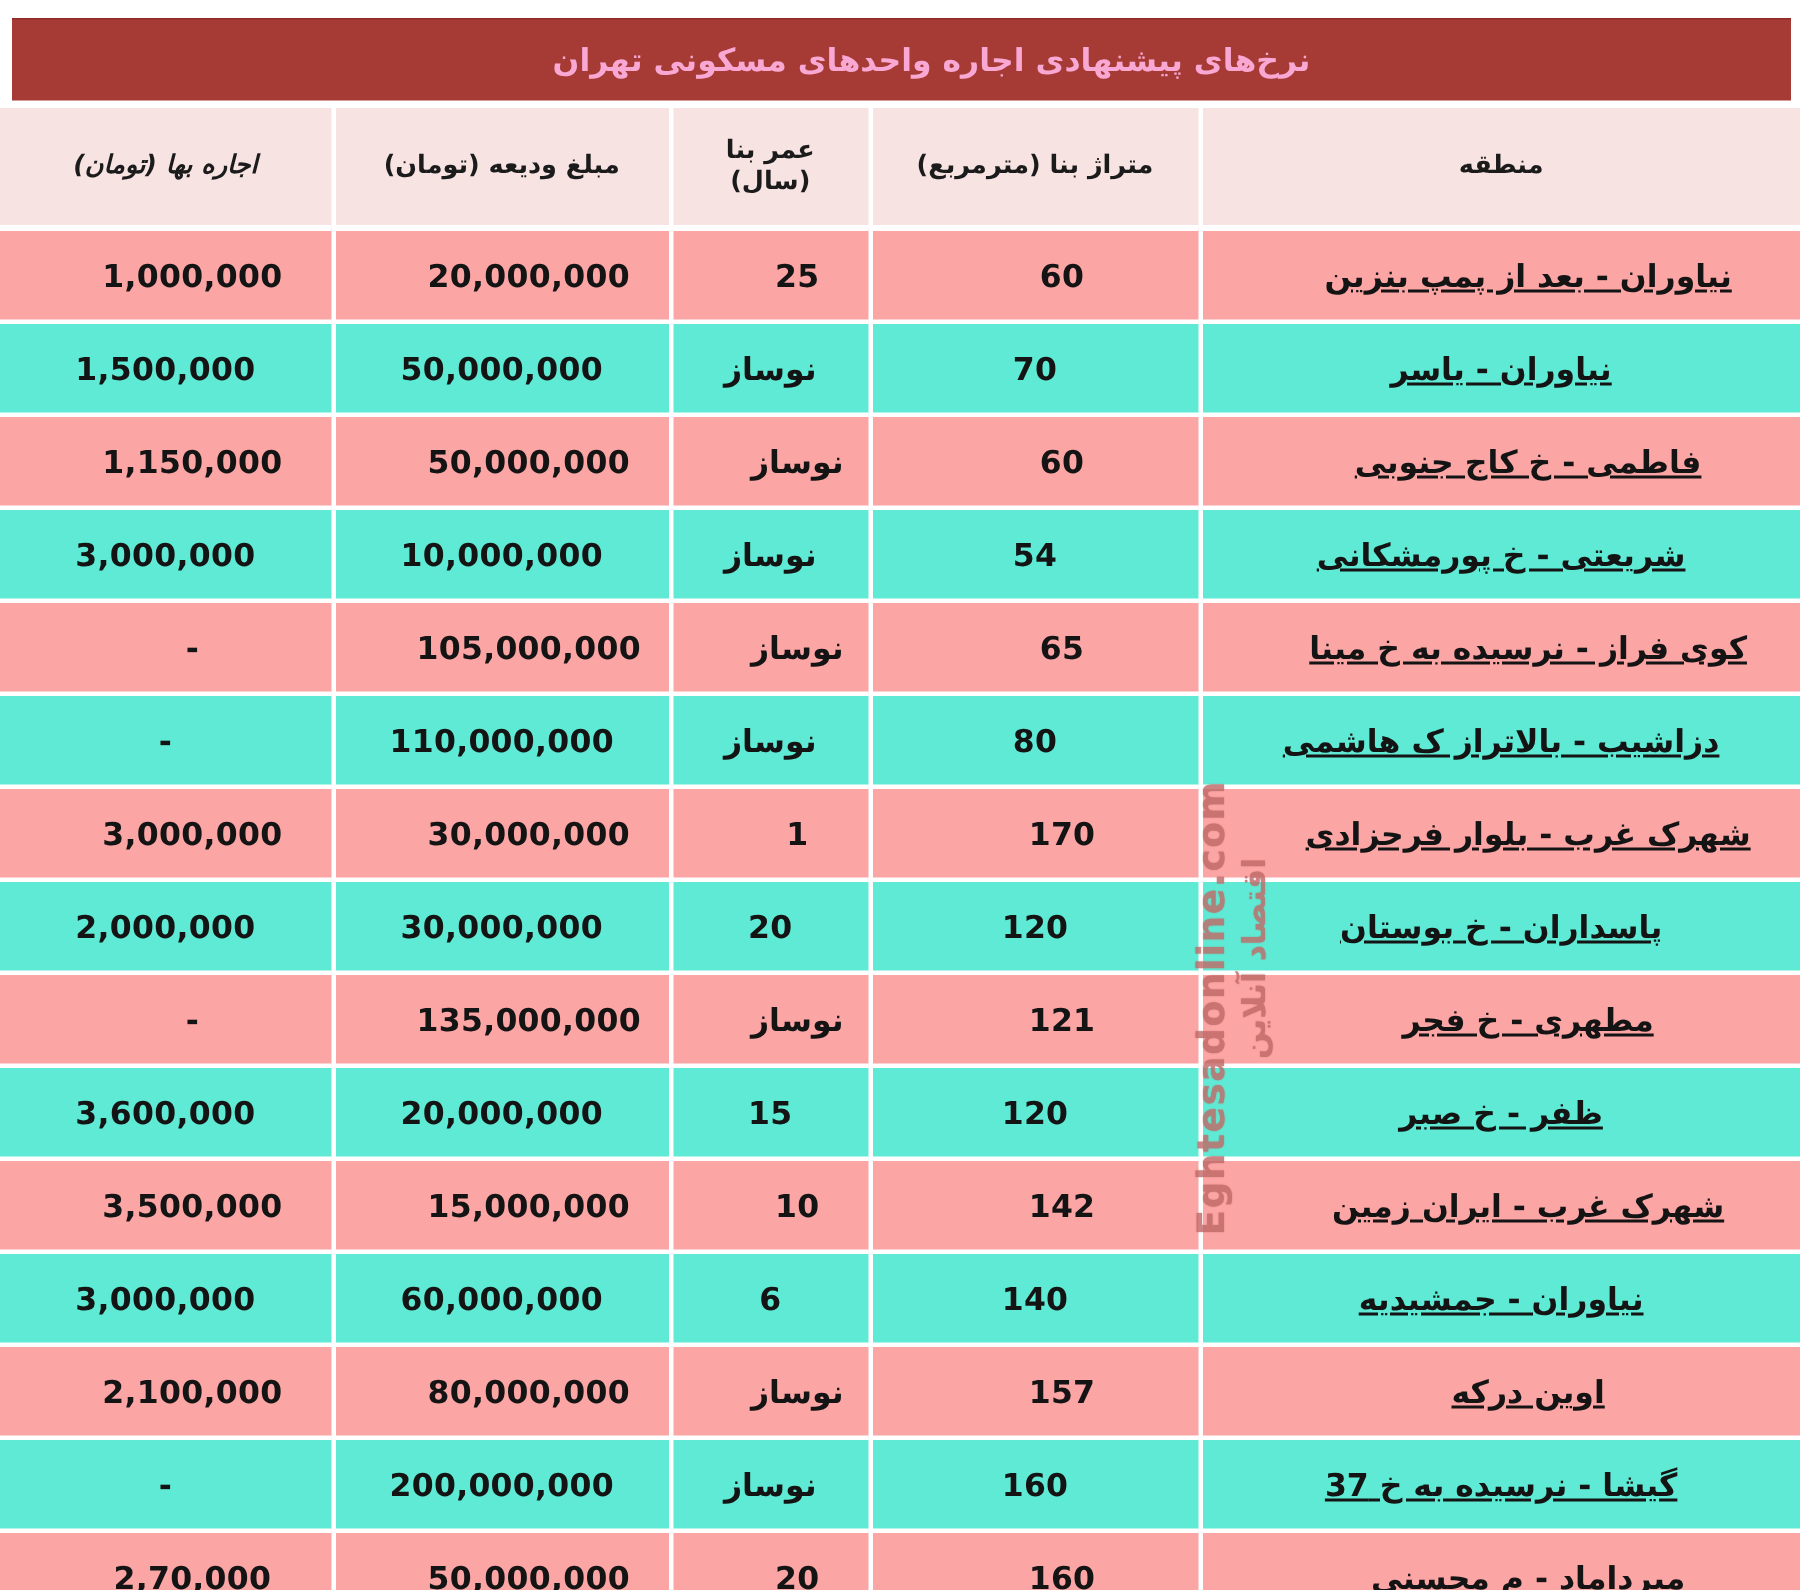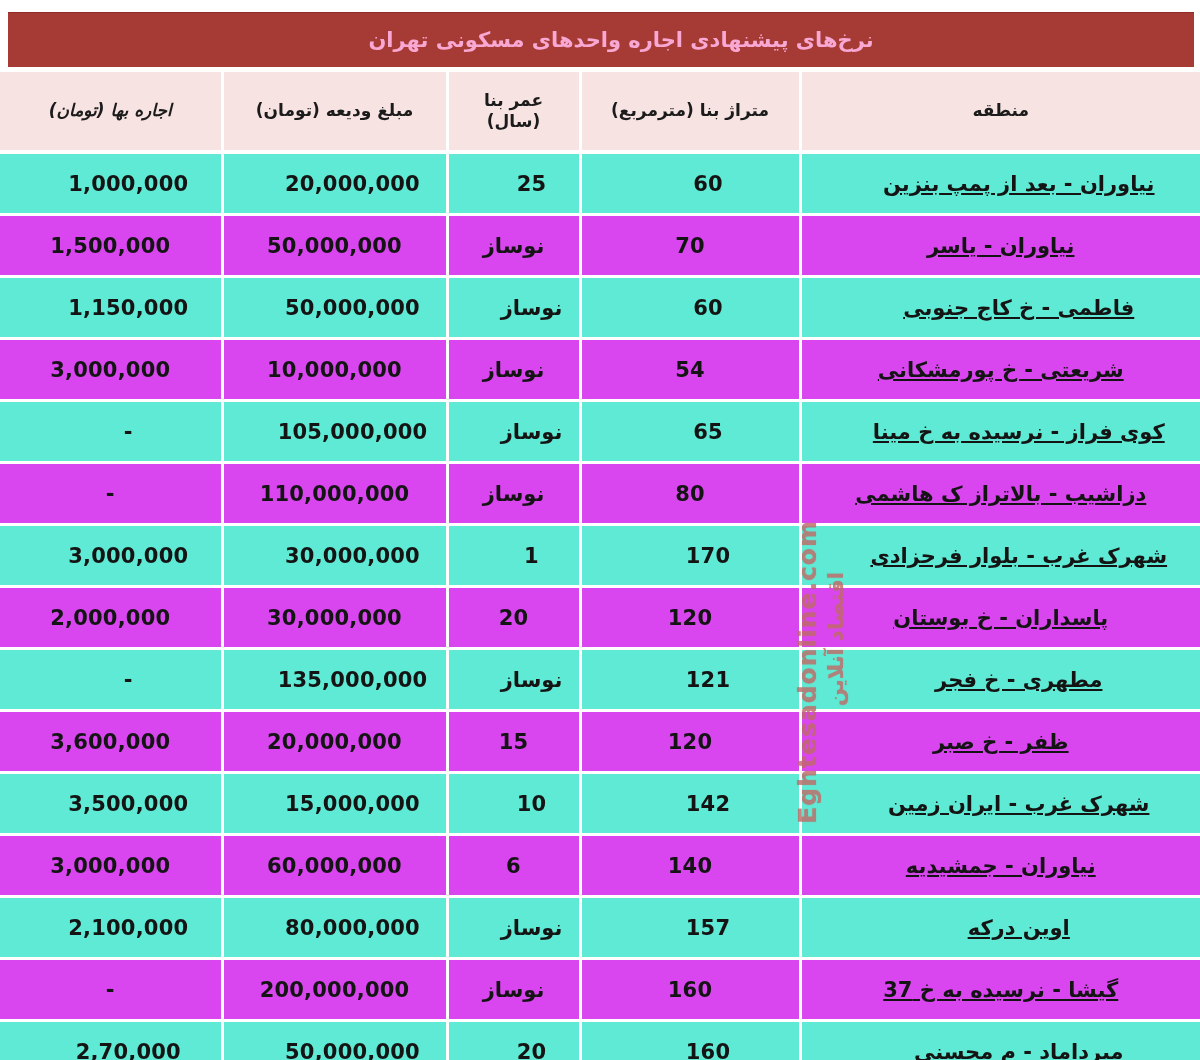--- a/index.html
+++ b/index.html
@@ -78,22 +78,22 @@
     font-size: 21px;
     font-weight: bold;
     color: #141414;
     border-left: 3px solid #ffffff;
     border-bottom: 3px solid #ffffff;
     padding: 0 8px;
     white-space: nowrap;
   }
   table.rates td:last-child { border-left: none; }
 
-  table.rates tbody tr.odd  td { background: #5eead4; padding-left: 44px; }
-  table.rates tbody tr.even td { background: #d946ef; }
+  table.rates tbody tr.odd  td { background: #fca5a5; padding-left: 44px; }
+  table.rates tbody tr.even td { background: #5eead4; }
 
   td.region {
     font-size: 21px;
     text-align: center;
     padding-left: 30px;
     text-decoration: underline;
   }
   td.num {
     font-family: "DejaVu Sans", "Liberation Sans", sans-serif;
     font-size: 22px;

